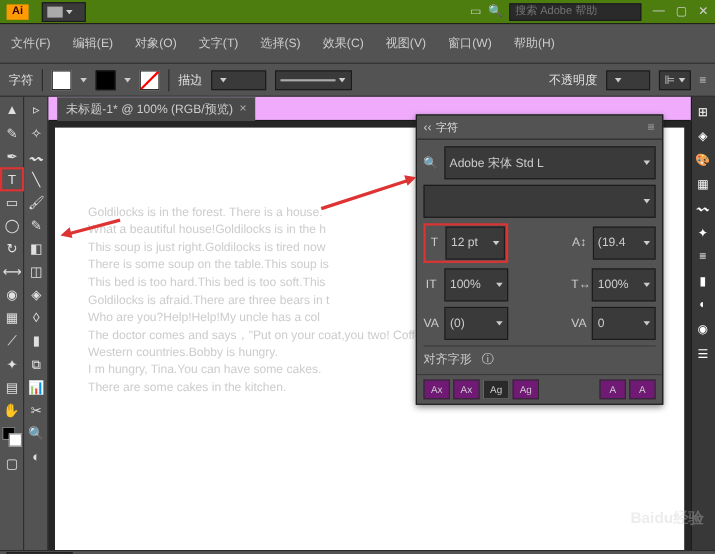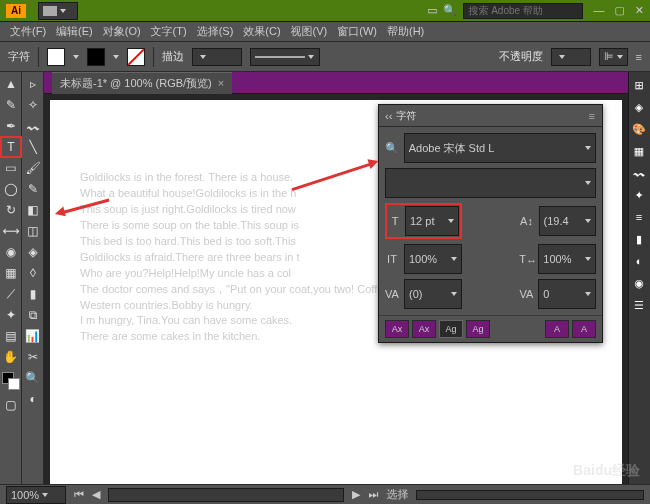--- a/index.html
+++ b/index.html
@@ -3,38 +3,38 @@
 <meta charset="utf-8">
 <style>
 *{margin:0;padding:0;box-sizing:border-box;font-family:Arial,"Microsoft YaHei",sans-serif;font-size:11px;color:#ccc;user-select:none}
 body{background:#323232;width:650px;height:504px;overflow:hidden;position:relative}
 .titlebar{height:22px;background:#4d7c0f;display:flex;align-items:center;padding:0 6px;border-bottom:1px solid #1a1a1a}
 .ai-logo{width:20px;height:14px;background:#ff9a00;color:#330000;font-weight:bold;display:flex;align-items:center;justify-content:center;font-size:10px;margin-right:8px}
 .titlebar .dropdown-dark{margin-left:4px}
 .search-wrap{margin-left:auto;display:flex;align-items:center;gap:6px}
 .search-wrap input{background:#2a2a2a;border:1px solid #1a1a1a;height:16px;width:120px;padding:0 4px;color:#999;font-size:10px}
 .win-btns{display:flex;gap:10px;margin-left:10px;color:#888}
-.menubar{height:20px;background:#535353;display:flex;align-items:center;padding:0 6px;gap:2px;color:#e0e0e0;border-bottom:1px solid #2a2a2a}
+.menubar{height:36px;background:#535353;display:flex;align-items:center;padding:0 6px;gap:12px;color:#e0e0e0;border-bottom:1px solid #2a2a2a}
 .menubar span{padding:2px 4px;font-size:11px}
 .controlbar{height:30px;background:#535353;display:flex;align-items:center;padding:0 8px;gap:8px;border-bottom:1px solid #2a2a2a}
 .ctl-label{color:#e0e0e0}
 .sep{width:1px;height:20px;background:#2a2a2a}
 .dropdown-dark{background:#3a3a3a;border:1px solid #1a1a1a;height:18px;display:flex;align-items:center;padding:0 4px;gap:3px}
 .chev{width:0;height:0;border-left:3px solid transparent;border-right:3px solid transparent;border-top:4px solid #ccc}
 .swatch{width:18px;height:18px;border:1px solid #1a1a1a;display:flex;align-items:center;justify-content:center}
 .swatch.white{background:#fff}
 .swatch.black{background:#000}
 .swatch.none{background:#fff;position:relative}
 .swatch.none::after{content:"";position:absolute;width:140%;height:2px;background:red;transform:rotate(-45deg)}
 .container{display:flex;height:calc(504px - 22px - 20px - 30px - 20px)}
 .toolcol{width:22px;background:#535353;display:flex;flex-direction:column;gap:1px;padding:2px 1px;border-right:1px solid #2a2a2a}
 .tool{width:20px;height:20px;display:flex;align-items:center;justify-content:center;color:#e0e0e0;font-size:12px}
 .tool.typehl{outline:2px solid #d33;outline-offset:-1px}
 .docarea{flex:1;display:flex;flex-direction:column;background:#262626;position:relative}
-.tabbar{height:22px;background:#701a75;display:flex;align-items:center;padding-left:8px;border-bottom:1px solid #1a1a1a}
+.tabbar{height:22px;background:#f0abfc;display:flex;align-items:center;padding-left:8px;border-bottom:1px solid #1a1a1a}
 .doctab{background:#4a4a4a;padding:3px 8px;font-size:10px;color:#e0e0e0;display:flex;align-items:center;gap:6px;border-top:1px solid #666}
 .doctab .x{color:#aaa}
 .canvas{flex:1;background:#fff;margin:6px 6px 0 6px;padding:70px 30px 20px 30px;position:relative;color:#2850b8;font-family:Georgia,serif;font-size:11px;line-height:1.45}
 .canvas p{margin:0;white-space:nowrap}
 .rightdock{width:22px;background:#383838;display:flex;flex-direction:column;gap:4px;padding:4px 1px;border-left:1px solid #1a1a1a}
 .rightdock .ricon{width:18px;height:18px;display:flex;align-items:center;justify-content:center;font-size:11px;color:#fff}
 .charpanel{position:absolute;top:104px;left:378px;width:225px;background:#535353;border:1px solid #1a1a1a;box-shadow:0 2px 6px rgba(0,0,0,.5);z-index:50}
 .charpanel .phead{height:22px;display:flex;align-items:center;padding:0 6px;border-bottom:1px solid #2a2a2a}
 .charpanel .phead .pt{color:#e0e0e0;font-size:10px}
 .charpanel .phead .dots{margin-left:auto;letter-spacing:1px;color:#aaa}
@@ -255,20 +255,24 @@
         <span>(0)</span>
           <span class="chev"></span>
       </div>
       <div style="flex:1"></div>
       <span class="plabel">VA</span>
       <div class="pinput" style="width:54px">
         <span>0</span>
           <span class="chev"></span>
       </div>
     </div>
+    <div class="prow" style="border-top:1px solid #3a3a3a;padding-top:4px">
+      <span>对齐字形</span>
+      <span style="margin-left:4px">ⓘ</span>
+    </div>
   </div>
   <div class="btnrow">
     <div class="sbtn">Ax</div>
     <div class="sbtn">Ax</div>
     <div class="sbtn on">Ag</div>
     <div class="sbtn">Ag</div>
     <div style="flex:1"></div>
     <div class="sbtn">A</div>
     <div class="sbtn">A</div>
   </div>

